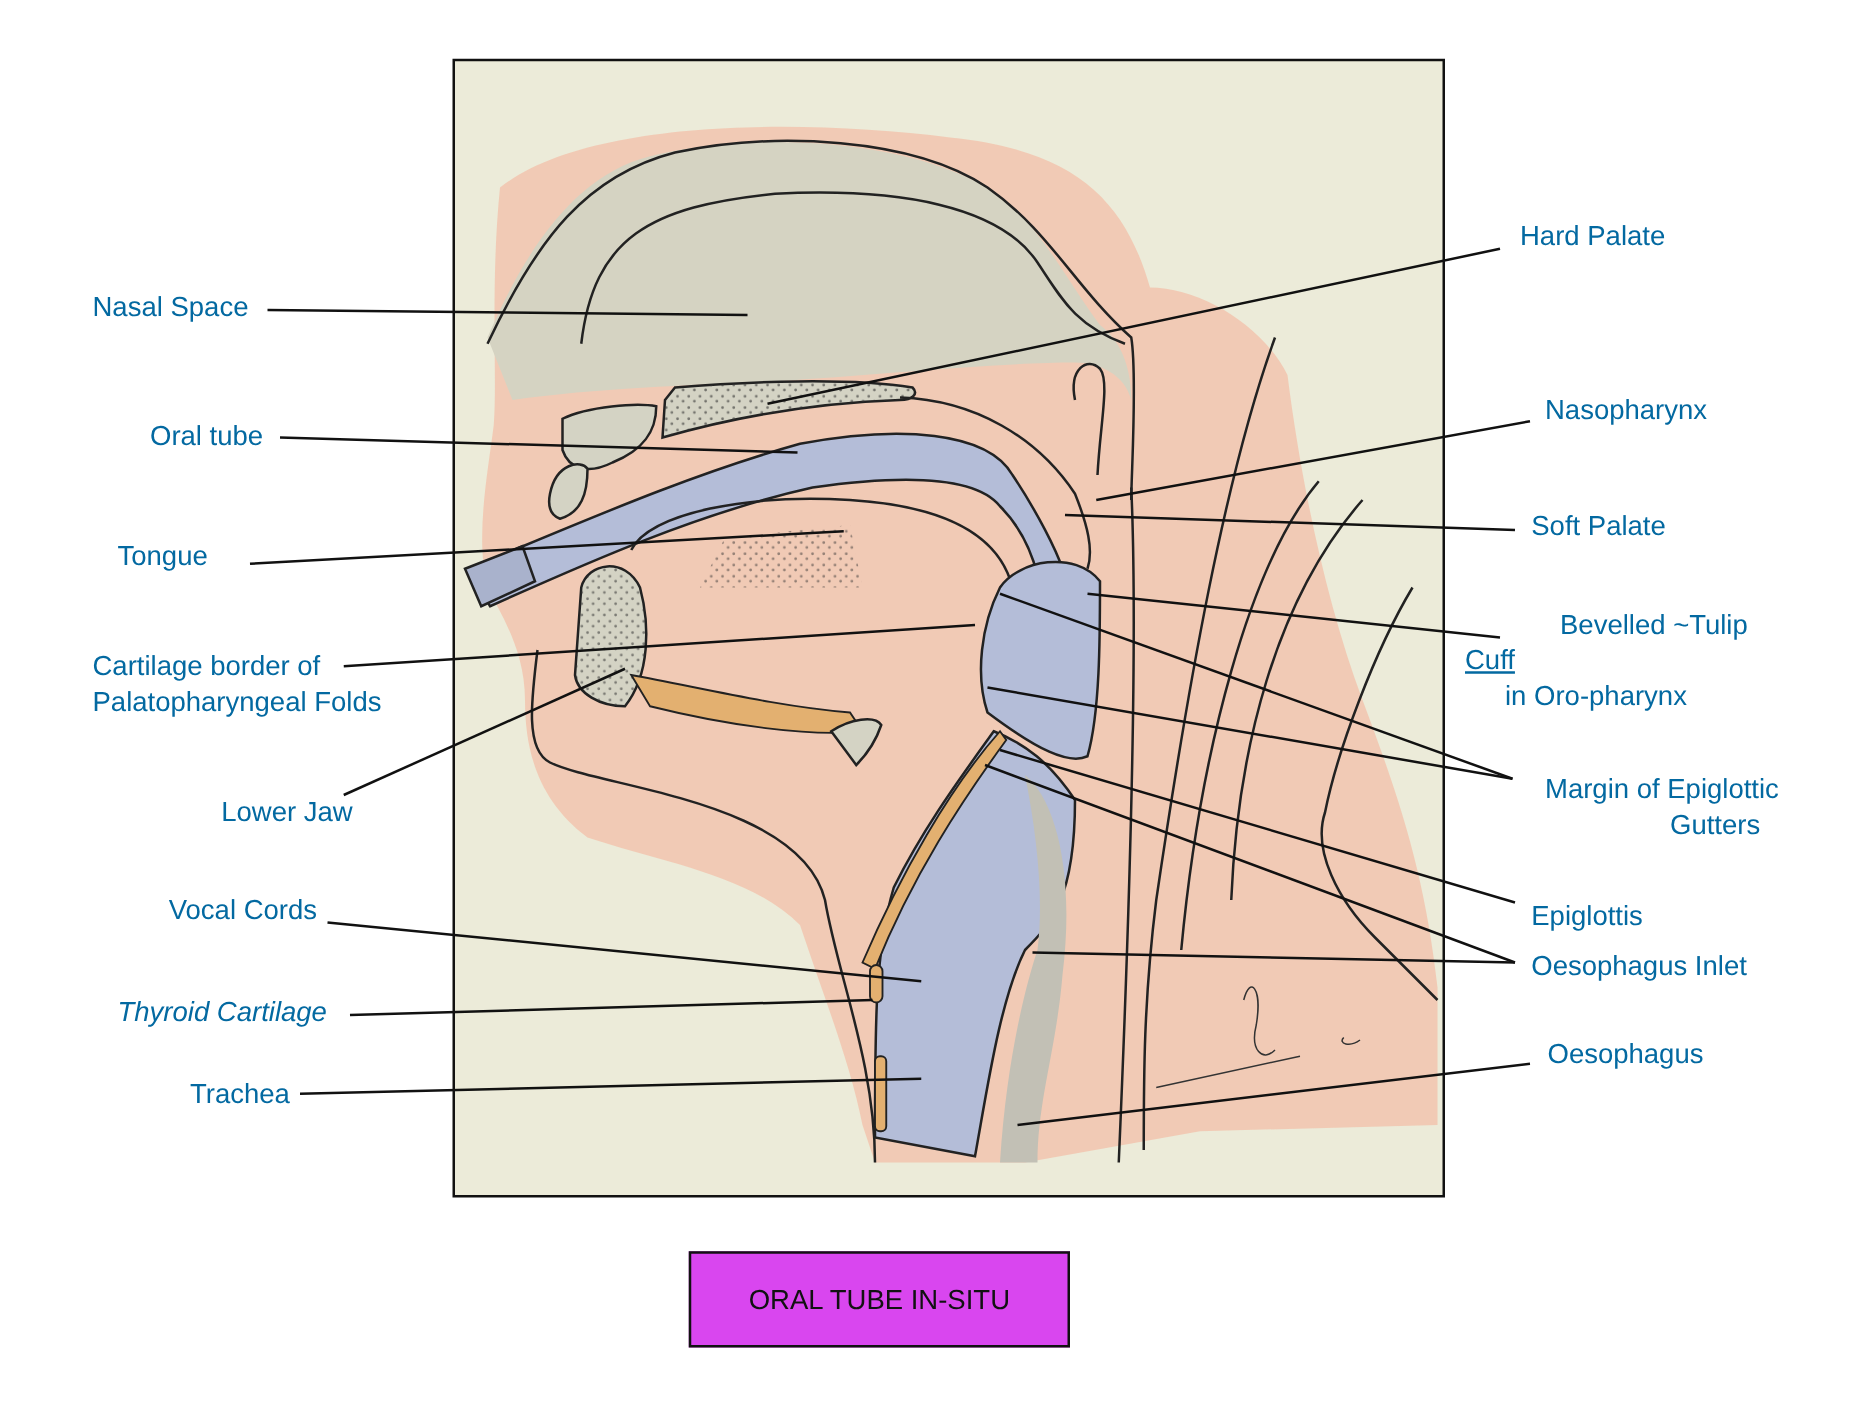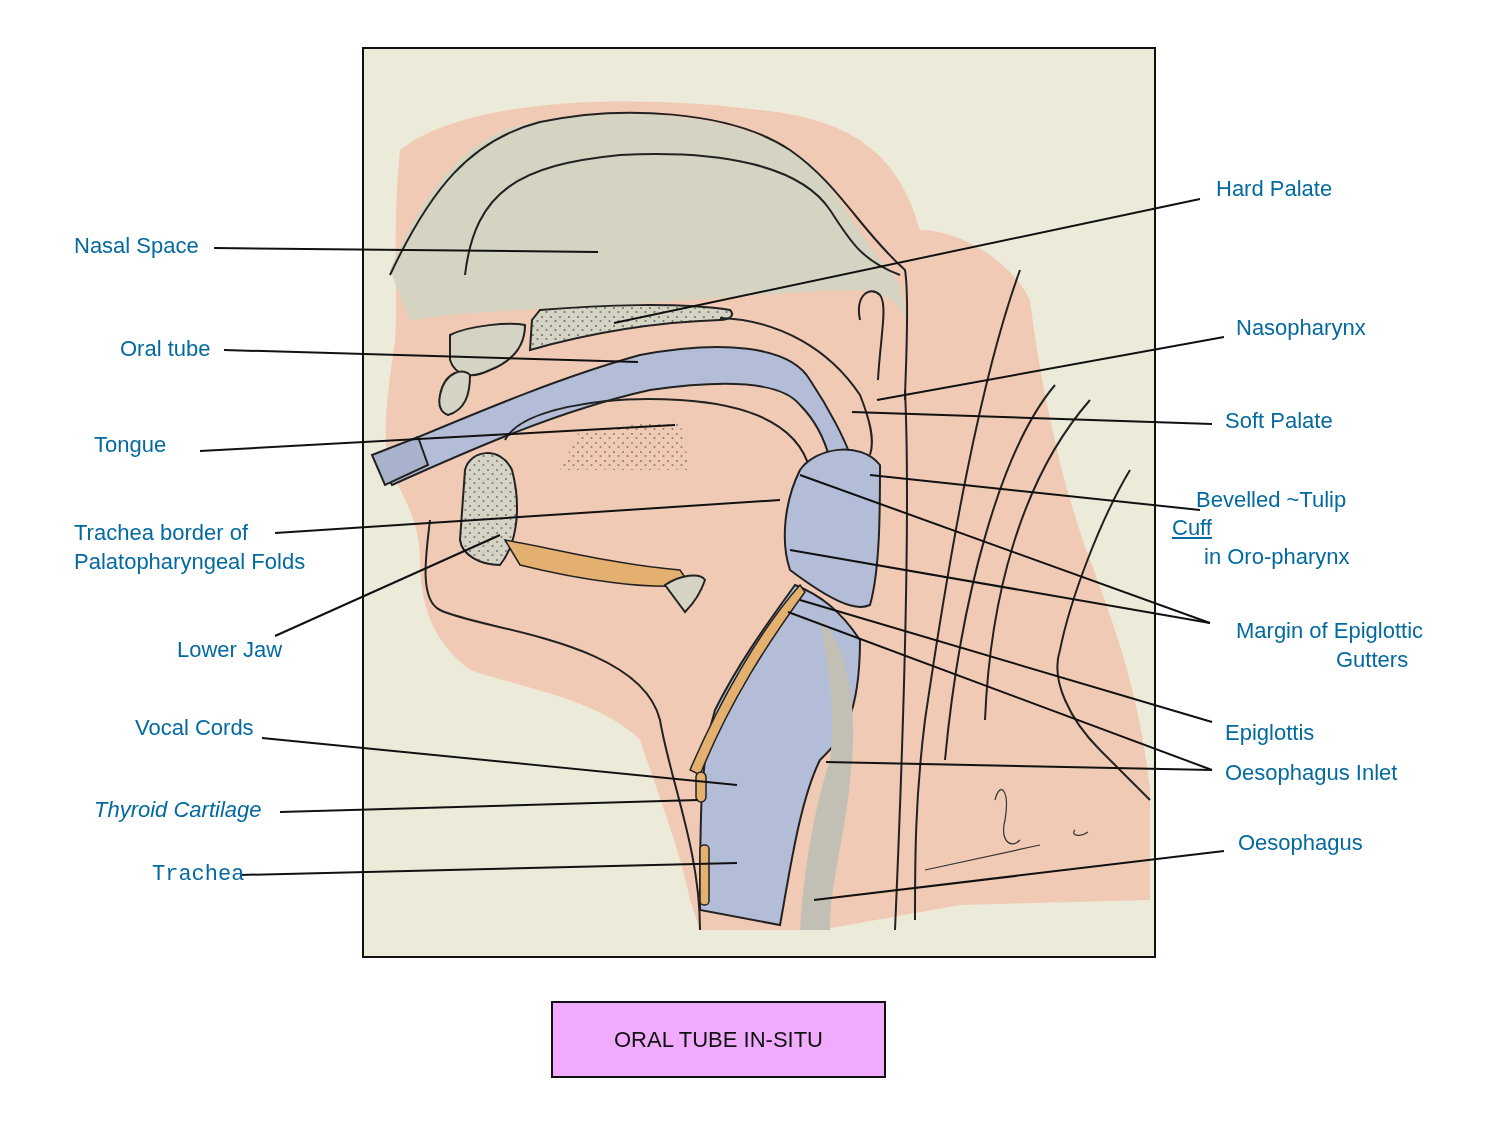--- a/index.html
+++ b/index.html
@@ -1,19 +1,19 @@
 <!DOCTYPE html>
 <html><head>
 <meta charset="utf-8">
 <style>
   html,body{margin:0;padding:0;background:#ffffff;}
   body{width:1500px;height:1125px;position:relative;overflow:hidden;font-family:"Liberation Sans",sans-serif;}
   #art{position:absolute;left:0;top:0;}
   .lbl{position:absolute;font-size:22px;color:#0369a1;line-height:29px;white-space:nowrap;}
-  .caption{position:absolute;left:551px;top:1001px;width:335px;height:77px;background:#f0abfc;border:2px solid #111;box-sizing:border-box;display:flex;align-items:center;justify-content:center;font-size:22px;color:#111;}
+  .caption{position:absolute;left:551px;top:1001px;width:305px;height:77px;background:#d946ef;border:2px solid #111;box-sizing:border-box;display:flex;align-items:center;justify-content:center;font-size:22px;color:#111;}
 </style>
 </head>
 <body>
 
 <svg id="art" width="1500" height="1125" viewBox="0 0 1500 1125">
   <defs>
     <pattern id="dots" width="9" height="9" patternUnits="userSpaceOnUse">
       <circle cx="2" cy="2" r="1.1" fill="#333"></circle>
       <circle cx="6.5" cy="6" r="1.1" fill="#333"></circle>
     </pattern>
@@ -80,31 +80,31 @@
     <line x1="1212" y1="722" x2="800" y2="600"></line>
     <line x1="1212" y1="770" x2="788" y2="612"></line>
     <line x1="1212" y1="770" x2="826" y2="762"></line>
     <line x1="1224" y1="851" x2="814" y2="900"></line>
   </g>
 </svg>
 
 <div class="lbl" style="left:74px;top:231px;">Nasal Space</div>
 <div class="lbl" style="left:120px;top:334px;">Oral tube</div>
 <div class="lbl" style="left:94px;top:430px;text-align:center;">Tongue</div>
-<div class="lbl" style="left:74px;top:518px;">Trachea border of</div>
+<div class="lbl" style="left:74px;top:518px;">Cartilage border of</div>
 <div class="lbl" style="left:74px;top:547px;">Palatopharyngeal Folds</div>
 <div class="lbl" style="left:157px;top:635px;margin-left:20px;">Lower Jaw</div>
 <div class="lbl" style="left:135px;top:713px;">Vocal Cords</div>
 <div class="lbl" style="left:94px;top:795px;font-style:italic;">Thyroid Cartilage</div>
-<div class="lbl" style="left:152px;top:860px;font-family:Liberation Mono, monospace;">Trachea</div>
+<div class="lbl" style="left:152px;top:860px;">Trachea</div>
 
 <div class="lbl" style="left:1216px;top:174px;">Hard Palate</div>
 <div class="lbl" style="left:1236px;top:313px;">Nasopharynx</div>
 <div class="lbl" style="left:1225px;top:406px;">Soft Palate</div>
-<div class="lbl" style="left:1196px;top:485px;">Bevelled ~Tulip</div>
+<div class="lbl" style="left:1248px;top:485px;">Bevelled ~Tulip</div>
 <div class="lbl" style="left:1172px;top:513px;text-decoration:underline;">Cuff</div>
 <div class="lbl" style="left:1204px;top:542px;">in Oro-pharynx</div>
 <div class="lbl" style="left:1236px;top:616px;">Margin of Epiglottic</div>
 <div class="lbl" style="left:1336px;top:645px;">Gutters</div>
 <div class="lbl" style="left:1225px;top:718px;">Epiglottis</div>
 <div class="lbl" style="left:1225px;top:758px;">Oesophagus Inlet</div>
 <div class="lbl" style="left:1238px;top:828px;">Oesophagus</div>
 
 <div class="caption">ORAL TUBE IN-SITU</div>
 

